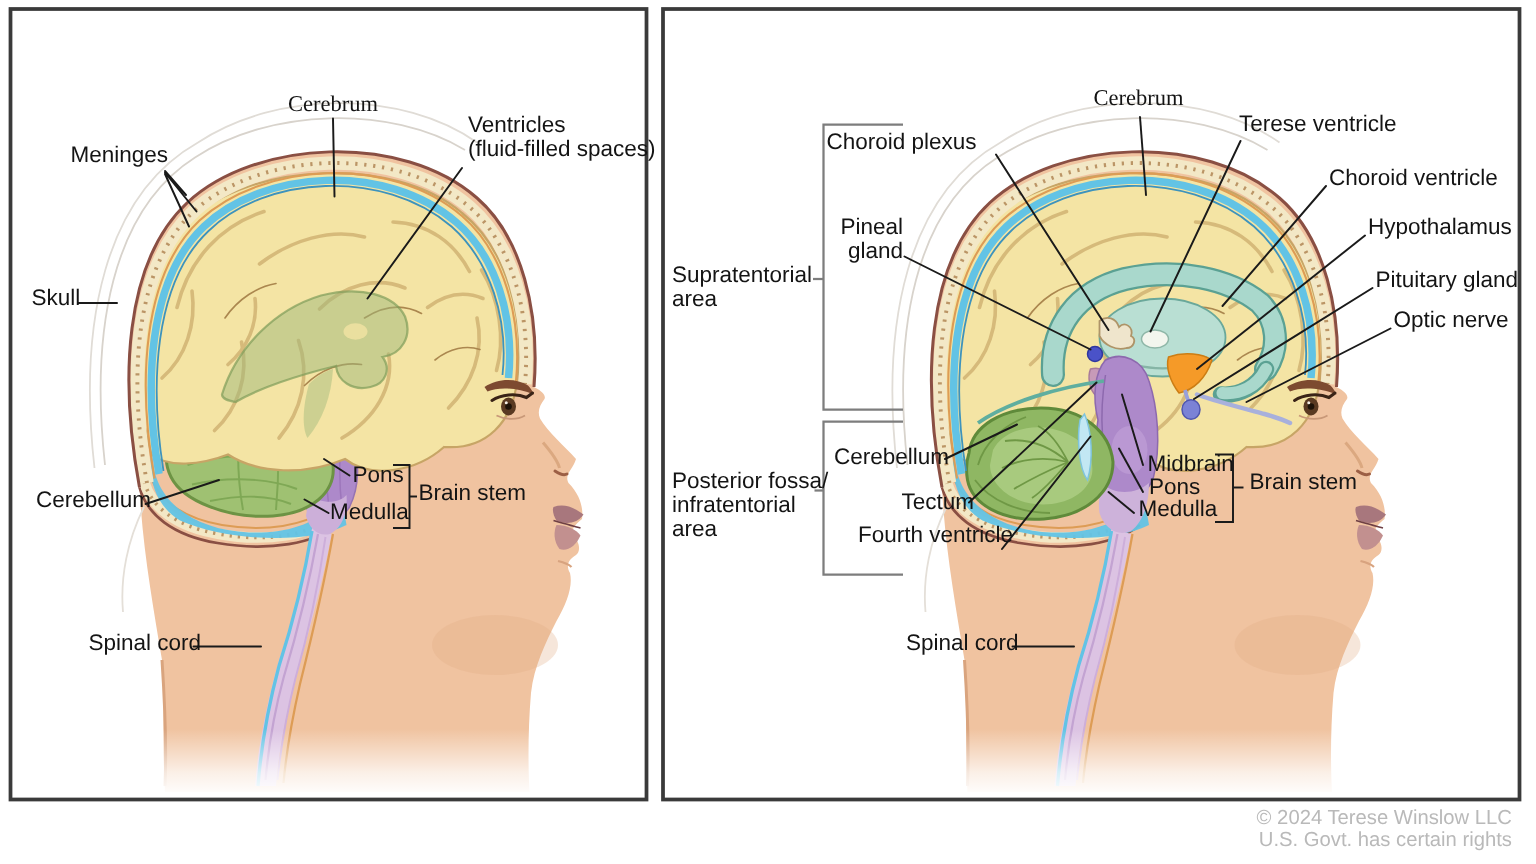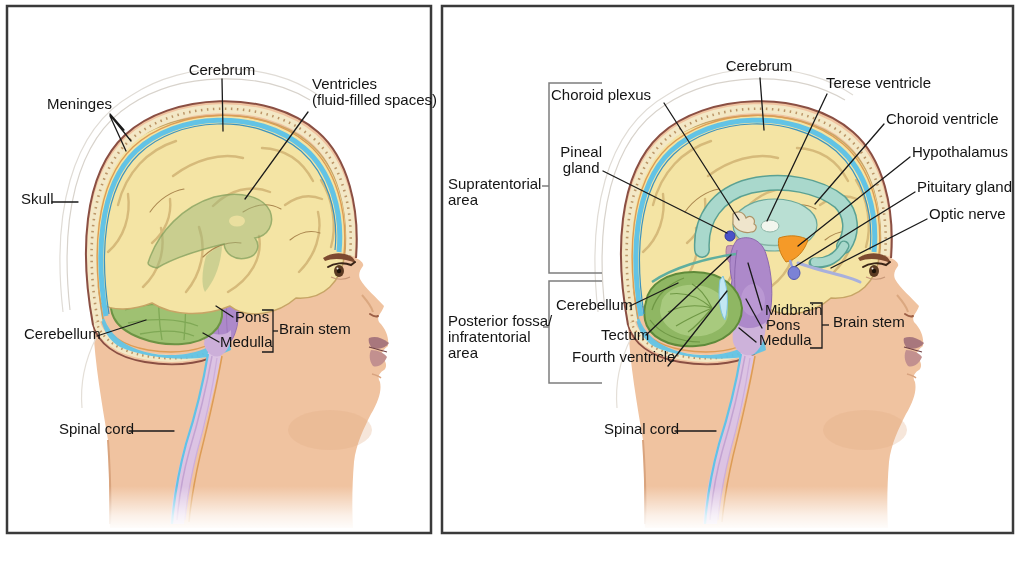--- a/index.html
+++ b/index.html
@@ -10,22 +10,22 @@
     --gyri:#d6ba7a; --cerebellum_green:#9fc172; --brainstem_purple:#ad89ca;
     --cord_pink:#dcc3e3; --ventricle_teal:#a9d8cc; --ventricle_overlay_green:#9db87a;
     --hypothalamus_orange:#f59a28; --pituitary_blue:#7b82d6; --pineal_blue:#4a52c8;
   }
   html,body{margin:0;padding:0;background:#fff;}
   #stage{position:relative;width:1024px;height:576px;background:#fff;overflow:hidden;
          font-family:"Liberation Sans",sans-serif;}
   #art{position:absolute;left:0;top:0;}
   .lbl{position:absolute;font-size:15px;line-height:16px;color:var(--label_text);
        white-space:nowrap;z-index:3;}
-  .lbl.center{transform:translateX(-50%);}
-  .lbl.rightal{transform:translateX(-100%);text-align:center;}
+  .lbl.center{transform:translateX(-50%);font-family:Liberation Serif, serif;}
+  .lbl.rightal{transform:translateX(-100%);text-align:right;}
   .copy{position:absolute;right:16px;text-align:right;font-size:13.5px;line-height:15px;
         color:var(--copyright);z-index:3;}
   
   .f-skin{fill:var(--skin);} .f-brain{fill:var(--brain_yellow);}
   .f-cereb{fill:var(--cerebellum_green);} .f-stem{fill:var(--brainstem_purple);}
   .f-cord{fill:var(--cord_pink);}
   .f-hypo{fill:var(--hypothalamus_orange);} .f-pit{fill:var(--pituitary_blue);}
   .f-pineal{fill:var(--pineal_blue);} .f-overlay{fill:var(--ventricle_overlay_green);}
   .f-csf{fill:var(--csf_blue);}
   .st-bone{stroke:var(--skull_bone);} .st-boneline{stroke:var(--skull_outline);}
@@ -319,14 +319,18 @@
 </div>
 <div class="lbl" style="left:556px;top:297px">Cerebellum</div>
 <div class="lbl" style="left:601px;top:327px">Tectum</div>
 <div class="lbl" style="left:572px;top:349px">Fourth ventricle</div>
 <div class="lbl" style="left:765px;top:302px">Midbrain</div>
 <div class="lbl" style="left:766px;top:317px">Pons</div>
 <div class="lbl" style="left:759px;top:332px">Medulla</div>
 <div class="lbl" style="left:833px;top:314px">Brain stem</div>
 <div class="lbl" style="left:604px;top:421px">Spinal cord</div>
 
+<div class="copy" style="top:537px">
+  <span style="display:block">© 2024 Terese Winslow LLC</span>
+  <span style="display:block">U.S. Govt. has certain rights</span>
+</div>
 
 </div>
 
 </body></html>

